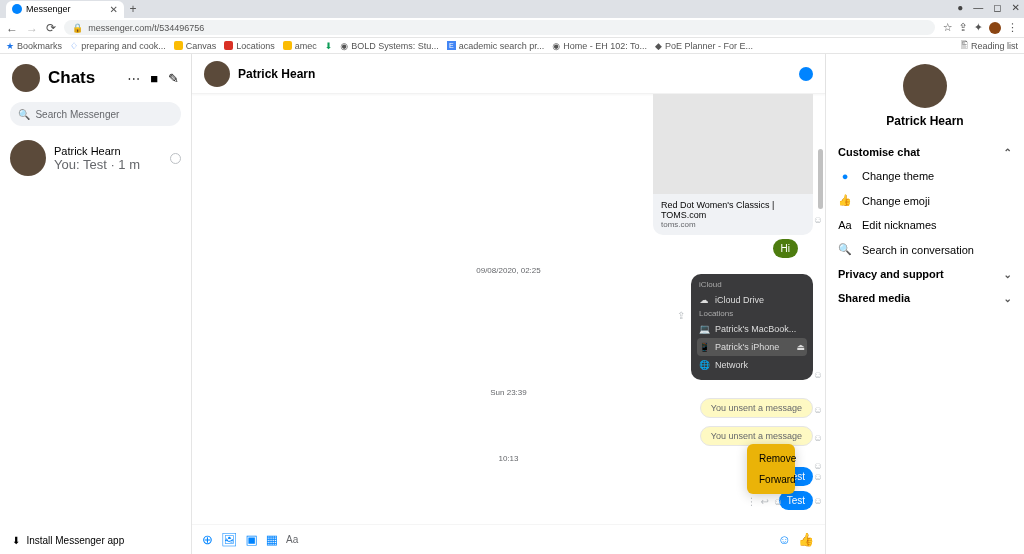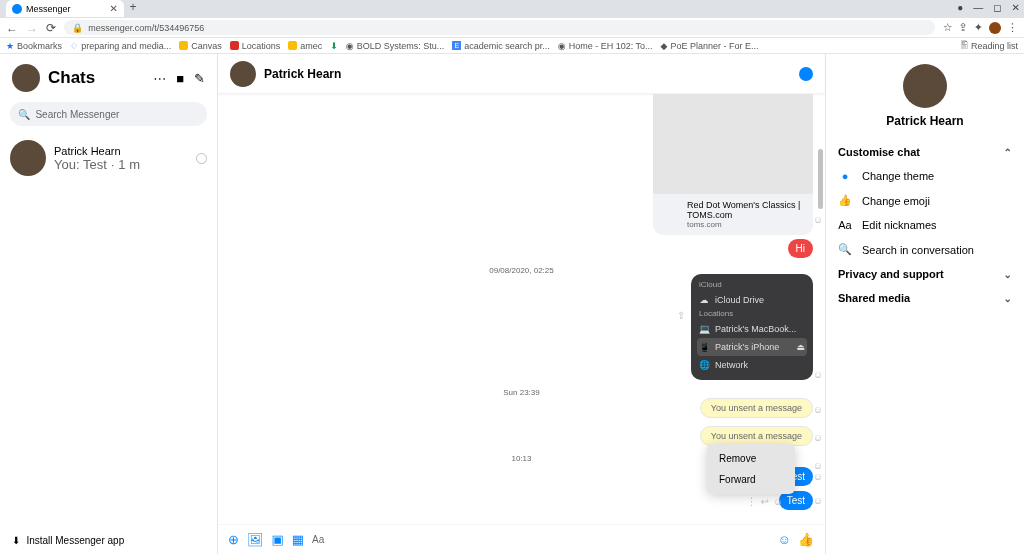--- a/index.html
+++ b/index.html
@@ -1,38 +1,38 @@
 <!DOCTYPE html>
 <html><head>
 <meta charset="utf-8">
 <style>
 * { margin: 0; padding: 0; box-sizing: border-box; font-family: -apple-system, BlinkMacSystemFont, "Segoe UI", Helvetica, Arial, sans-serif; }
 body { width: 1024px; height: 554px; overflow: hidden; background: #fff; }
 
 
-.browser-tabs { height: 18px; background: #dee1e6; display: flex; align-items: flex-start; padding-left: 6px; }
+.browser-tabs { height: 18px; background: #dee1e6; display: flex; align-items: center; padding-left: 6px; }
 .tab { background: #fff; height: 17px; width: 118px; border-radius: 6px 6px 0 0; display: flex; align-items: center; padding: 0 6px; font-size: 9px; gap: 4px; }
 .tab-icon { width: 10px; height: 10px; background: #0084ff; border-radius: 50%; }
 .tab-close { margin-left: auto; font-size: 10px; color: #555; }
 .new-tab { width: 18px; text-align: center; font-size: 12px; color: #555; }
 
 .addr-bar { height: 20px; background: #fff; display: flex; align-items: center; padding: 0 6px; gap: 8px; border-bottom: 1px solid #e5e5e5; }
 .nav-btn { font-size: 12px; color: #555; cursor: pointer; }
 .url-box { flex: 1; background: #f1f3f4; border-radius: 10px; height: 15px; display: flex; align-items: center; padding: 0 8px; font-size: 9px; color: #555; gap: 5px; }
 .addr-right { display: flex; gap: 6px; align-items: center; font-size: 11px; color: #555; }
 .prof-pic { width: 12px; height: 12px; border-radius: 50%; background: #8b4513; }
 
 .bookmarks { height: 16px; background: #fff; display: flex; align-items: center; padding: 0 6px; gap: 8px; font-size: 9px; color: #555; border-bottom: 1px solid #e5e5e5; overflow: hidden; }
 .bm { display: flex; align-items: center; gap: 3px; white-space: nowrap; }
 .bm-icon { width: 9px; height: 9px; background: #fbbc04; border-radius: 2px; }
 .bm-star { color: #1a73e8; }
 
 
 .app { display: flex; height: 500px; }
-.sidebar-left { width: 218px; border-right: 1px solid #e5e5e5; display: flex; flex-direction: column; }
+.sidebar-left { width: 192px; border-right: 1px solid #e5e5e5; display: flex; flex-direction: column; }
 .sl-header { display: flex; align-items: center; padding: 10px 12px; gap: 8px; }
 .avatar-sm { width: 28px; height: 28px; border-radius: 50%; background: #5b4a3a; }
 .sl-title { font-size: 17px; font-weight: 700; flex: 1; }
 .sl-actions { display: flex; gap: 10px; font-size: 13px; }
 
 .search-box { margin: 0 10px 8px; background: #f0f2f5; border-radius: 14px; height: 24px; display: flex; align-items: center; padding: 0 8px; font-size: 10px; color: #65676b; gap: 5px; }
 
 .chat-item { display: flex; align-items: center; padding: 6px 10px; gap: 8px; cursor: pointer; }
 .ci-avatar { width: 36px; height: 36px; border-radius: 50%; background: #5b4a3a; }
 .ci-text { flex: 1; }
@@ -48,39 +48,39 @@
 .ch-avatar { width: 26px; height: 26px; border-radius: 50%; background: #5b4a3a; }
 .ch-name { font-size: 12px; font-weight: 600; flex: 1; }
 .ch-dot { width: 14px; height: 14px; background: #0084ff; border-radius: 50%; }
 
 .messages { flex: 1; overflow: hidden; position: relative; padding: 8px 12px; }
 .msg-scroll { position: absolute; right: 2px; top: 55px; bottom: 0; width: 6px; }
 .scroll-thumb { position: absolute; right: 0; width: 5px; height: 60px; background: #c1c1c1; border-radius: 3px; }
 
 .link-card { position: absolute; right: 12px; top: 0; width: 160px; background: #f0f2f5; border-radius: 0 0 10px 10px; overflow: hidden; }
 .link-img { height: 100px; background: #e5e5e5; }
-.link-text { padding: 6px 8px; margin-left: 26px; }
+.link-text { padding: 6px 8px; }
 .link-title { font-size: 9px; color: #050505; }
 .link-domain { font-size: 8px; color: #65676b; }
 .msg-react { position: absolute; right: 2px; font-size: 10px; color: #bcc0c4; }
 
 .ts { text-align: center; font-size: 8px; color: #65676b; margin: 4px 0; }
 
-.bubble-hi { position: absolute; right: 12px; top: 145px; background: #ef4444; color: #fff; font-size: 10px; padding: 4px 8px; border-radius: 12px; }
+.bubble-hi { position: absolute; right: 27px; top: 145px; background: #4d7c0f; color: #fff; font-size: 10px; padding: 4px 8px; border-radius: 12px; }
 
 .dark-card { position: absolute; right: 12px; top: 180px; width: 122px; background: #3a3a3c; border-radius: 10px; padding: 6px; color: #ddd; font-size: 9px; }
 .dc-head { font-size: 8px; color: #aaa; padding: 0 2px 2px; }
 .dc-item { display: flex; align-items: center; gap: 6px; padding: 4px 2px; font-size: 9px; }
 .dc-item.sel { background: #555; border-radius: 4px; }
 .dc-icon { display: inline-block; width: 10px; text-align: center; }
 .share-icon { position: absolute; left: -14px; top: 36px; font-size: 10px; color: #bcc0c4; }
 
 .unsent { position: absolute; right: 12px; background: #fef9c3; border: 1px solid #e5e5e5; border-radius: 14px; padding: 4px 10px; font-size: 9px; color: #65676b; }
 
-.context-menu { position: absolute; right: 30px; bottom: 30px; background: #e5e5e5; border-radius: 6px; box-shadow: 0 2px 12px rgba(0,0,0,0.2); padding: 4px 0; width: 88px; z-index: 5; }
+.context-menu { position: absolute; right: 30px; bottom: 30px; background: #eab308; border-radius: 6px; box-shadow: 0 2px 12px rgba(0,0,0,0.2); padding: 4px 0; width: 48px; z-index: 5; }
 .cm-item { padding: 5px 12px; font-size: 10px; cursor: pointer; }
 
 .test-bubble { position: absolute; background: #0084ff; color: #fff; font-size: 10px; padding: 4px 8px; border-radius: 11px; }
 .msg-actions { position: absolute; display: flex; gap: 4px; font-size: 10px; color: #bcc0c4; }
 
 .composer { height: 30px; display: flex; align-items: center; padding: 0 10px; gap: 8px; border-top: 1px solid rgba(0,0,0,0.04); }
 .comp-icon { font-size: 13px; color: #0084ff; cursor: pointer; }
 .comp-input { flex: 1; font-size: 10px; color: #65676b; }
 
 
@@ -134,21 +134,21 @@
   </div>
 </div>
 
 <div class="bookmarks">
   <span class="bm">
       <span class="bm-star">★</span>
       <span>Bookmarks</span>
     </span>
   <span class="bm">
       <span style="color:#4285f4">♢</span>
-      <span>preparing and media...</span>
+      <span>preparing and cook...</span>
     </span>
   <span class="bm">
       <span class="bm-icon"></span>
       <span>Canvas</span>
     </span>
   <span class="bm">
       <span style="width:9px;height:9px;background:#d93025;border-radius:2px;display:inline-block"></span>
       <span>Locations</span>
     </span>
   <span class="bm">

